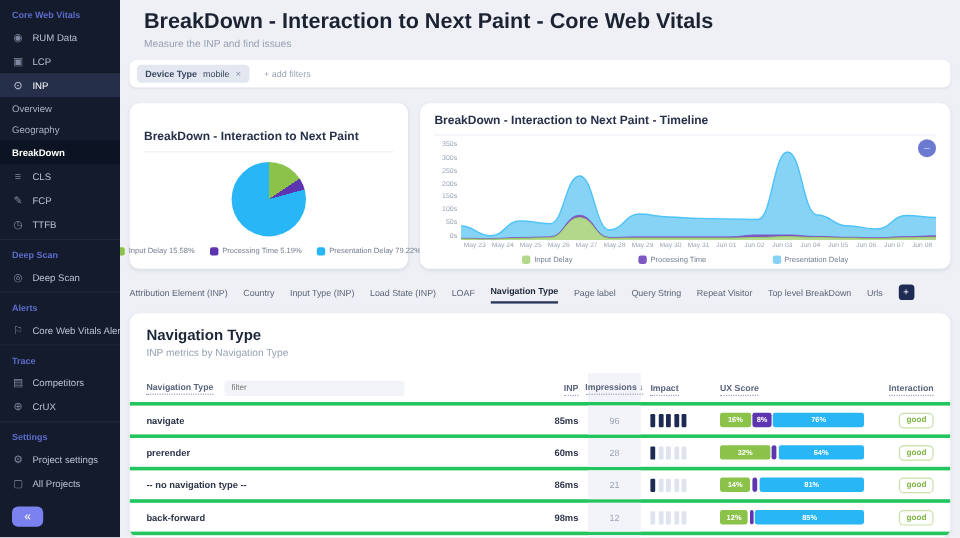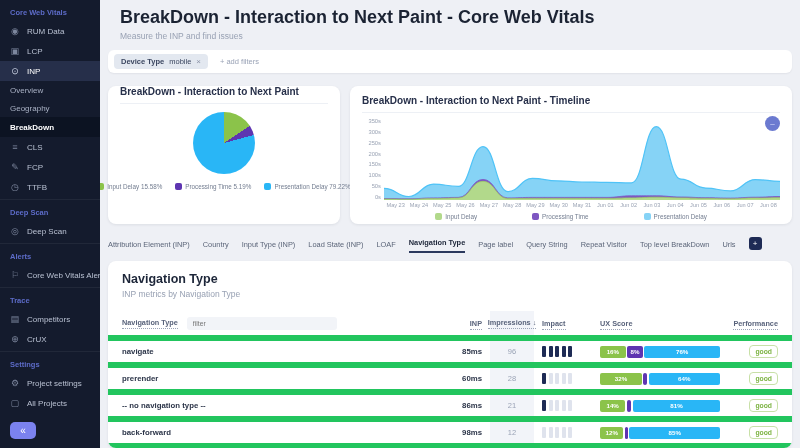--- a/index.html
+++ b/index.html
@@ -24,21 +24,21 @@
   .mtitle { font-size:18px; font-weight:bold; color:#1b2333; }
   .msub { font-size:8.5px; color:#98a1b3; margin-top:3px; }
   .filterbar { margin:9px 8px 0; background:#fff; border-radius:6px; padding:4px 6px; display:flex; align-items:center; gap:12px; box-shadow:0 1px 2px rgba(16,24,40,.06); }
   .chip { background:#e3e8f0; border-radius:4px; padding:3px 7px; font-size:7.5px; color:#3b4660; display:flex; gap:5px; align-items:center; cursor:pointer; }
   .chip b { font-weight:bold; }
   .chip .x { color:#8b94a8; font-size:8px; cursor:pointer; }
   .addfilters { font-size:7.5px; color:#9aa3b6; cursor:pointer; }
 
   .cards { display:flex; gap:10px; margin:13px 8px 0; }
   .card { background:#fff; border-radius:8px; box-shadow:0 1px 3px rgba(16,24,40,.08); }
-  .pie-card { width:232px; height:138px; padding:0 12px; }
+  .pie-card { width:232px; height:138px; padding:23px 12px; }
   .tl-card { flex:1; height:138px; padding:9px 12px; position:relative; }
   .card-title { font-size:10px; font-weight:bold; color:#27304a; padding-bottom:6px; border-bottom:1px solid #edf0f5; white-space:nowrap; overflow:hidden; }
   .pie { width:62px; height:62px; border-radius:50%; margin:8px auto 9px; }
   .pie-legend { display:flex; justify-content:center; gap:13px; font-size:6.3px; color:#737d90; }
   .lg { display:flex; align-items:center; gap:3px; white-space:nowrap; }
   .sw { width:7px; height:7px; border-radius:2px; }
 
   .tl-body { display:flex; margin-top:5px; }
   .tl-y { width:22px; min-width:22px; display:flex; flex-direction:column; justify-content:space-between; align-items:flex-end; font-size:5.8px; color:#9aa3b4; height:82px; padding-right:3px; }
   .tl-plot { flex:1; height:82px; overflow:hidden; }
@@ -57,21 +57,21 @@
   .table-card { margin:8px 8px 0; background:#fff; border-radius:8px; box-shadow:0 1px 3px rgba(16,24,40,.08); flex:1; overflow:hidden; }
   .t-title { font-size:12.5px; font-weight:bold; color:#1d2639; padding:11px 14px 0; }
   .t-sub { font-size:8.5px; color:#98a1b3; padding:3px 14px 0; }
   .tgrid { display:grid; grid-template-columns:1fr 56px 44px 50px 120px 50px; column-gap:8px; align-items:center; padding:0 14px; }
   .thead { margin-top:12px; height:24px; font-size:7.3px; font-weight:bold; color:#59637b; }
   .lbl { border-bottom:1px dotted #9aa3b6; padding-bottom:1px; white-space:nowrap; cursor:pointer; }
   .th-name { display:flex; align-items:center; gap:9px; }
   .filter-input { width:150px; height:13px; background:#f2f4f8; border:none; border-radius:3px; font-size:6.8px; padding:0 6px; color:#59637b; outline:none; font-family:"Liberation Sans",sans-serif; }
   .al-r { text-align:right; }
   .bandwrap { align-self:stretch; display:flex; align-items:center; justify-content:center; background:#f2f4f9; }
-  .trow { height:27px; border-top:6px solid #22c55e; font-size:8px; color:#2b3448; cursor:pointer; }
+  .trow { height:27px; border-top:3px solid #22c55e; font-size:8px; color:#2b3448; cursor:pointer; }
   .td-name { font-weight:bold; font-size:7.8px; white-space:nowrap; }
   .td-inp { font-weight:bold; text-align:right; font-size:7.8px; }
   .td-impr { color:#9aa3b6; font-size:7.5px; }
   .impact { display:flex; gap:2.5px; align-items:center; }
   .ibar { width:4px; height:11px; border-radius:1px; background:#dfe3ed; }
   .ibar.f { background:#1e2b55; }
   .ux { display:flex; gap:1.5px; height:12px; align-items:stretch; }
   .seg { border-radius:2px; display:flex; align-items:center; justify-content:center; color:#fff; font-size:6.2px; font-weight:bold; overflow:hidden; }
   .seg.green { background:#8bc34a; }
   .seg.purple { background:#5e35b1; }
@@ -287,21 +287,21 @@
           <div class="th-name">
             <span class="lbl">Navigation Type</span>
             <input class="filter-input" placeholder="filter" style="">
           </div>
           <div class="al-r"><span class="lbl">INP</span></div>
           <div class="bandwrap">
             <span class="lbl">Impressions ↓</span>
           </div>
           <div><span class="lbl">Impact</span></div>
           <div><span class="lbl">UX Score</span></div>
-          <div class="al-r"><span class="lbl">Performance</span></div>
+          <div class="al-r"><span class="lbl">Interaction</span></div>
         </div>
       <div id="tbody">
           <div class="tgrid trow">
             <div class="td-name">navigate</div>
             <div class="td-inp">85ms</div>
             <div class="bandwrap">
               <span class="td-impr">96</span>
             </div>
             <div class="impact">
               <span class="ibar f"></span>

